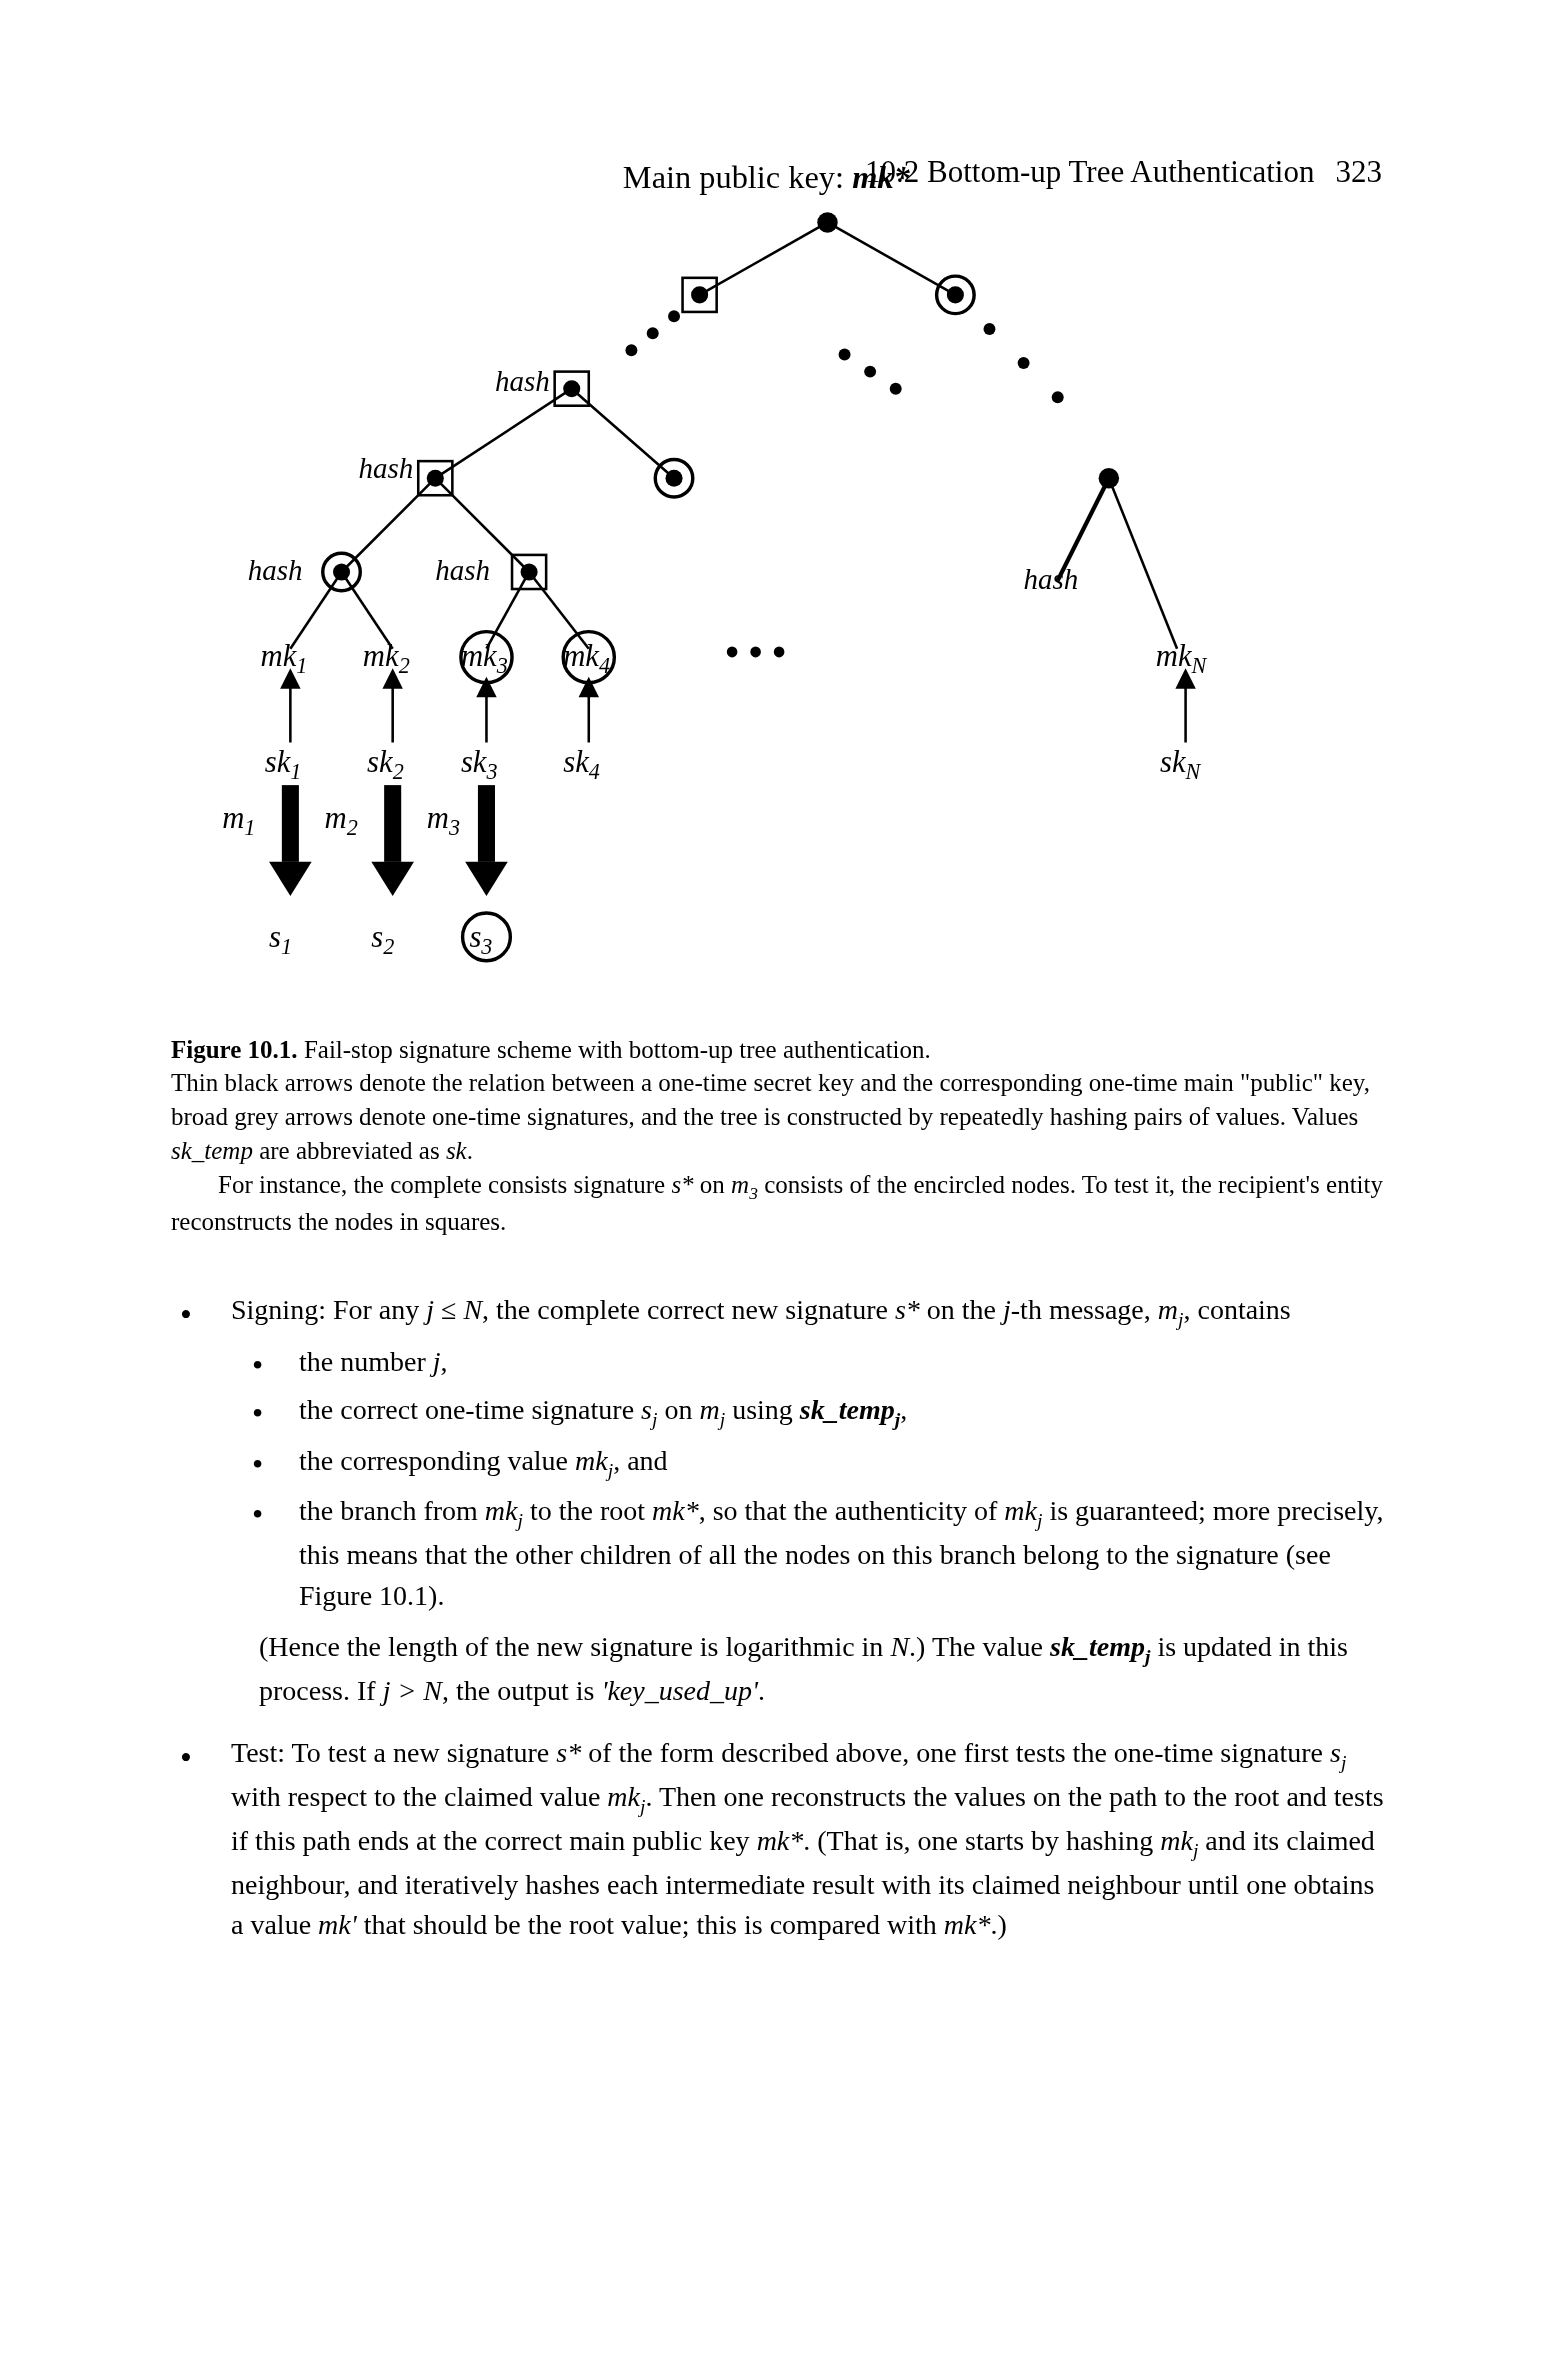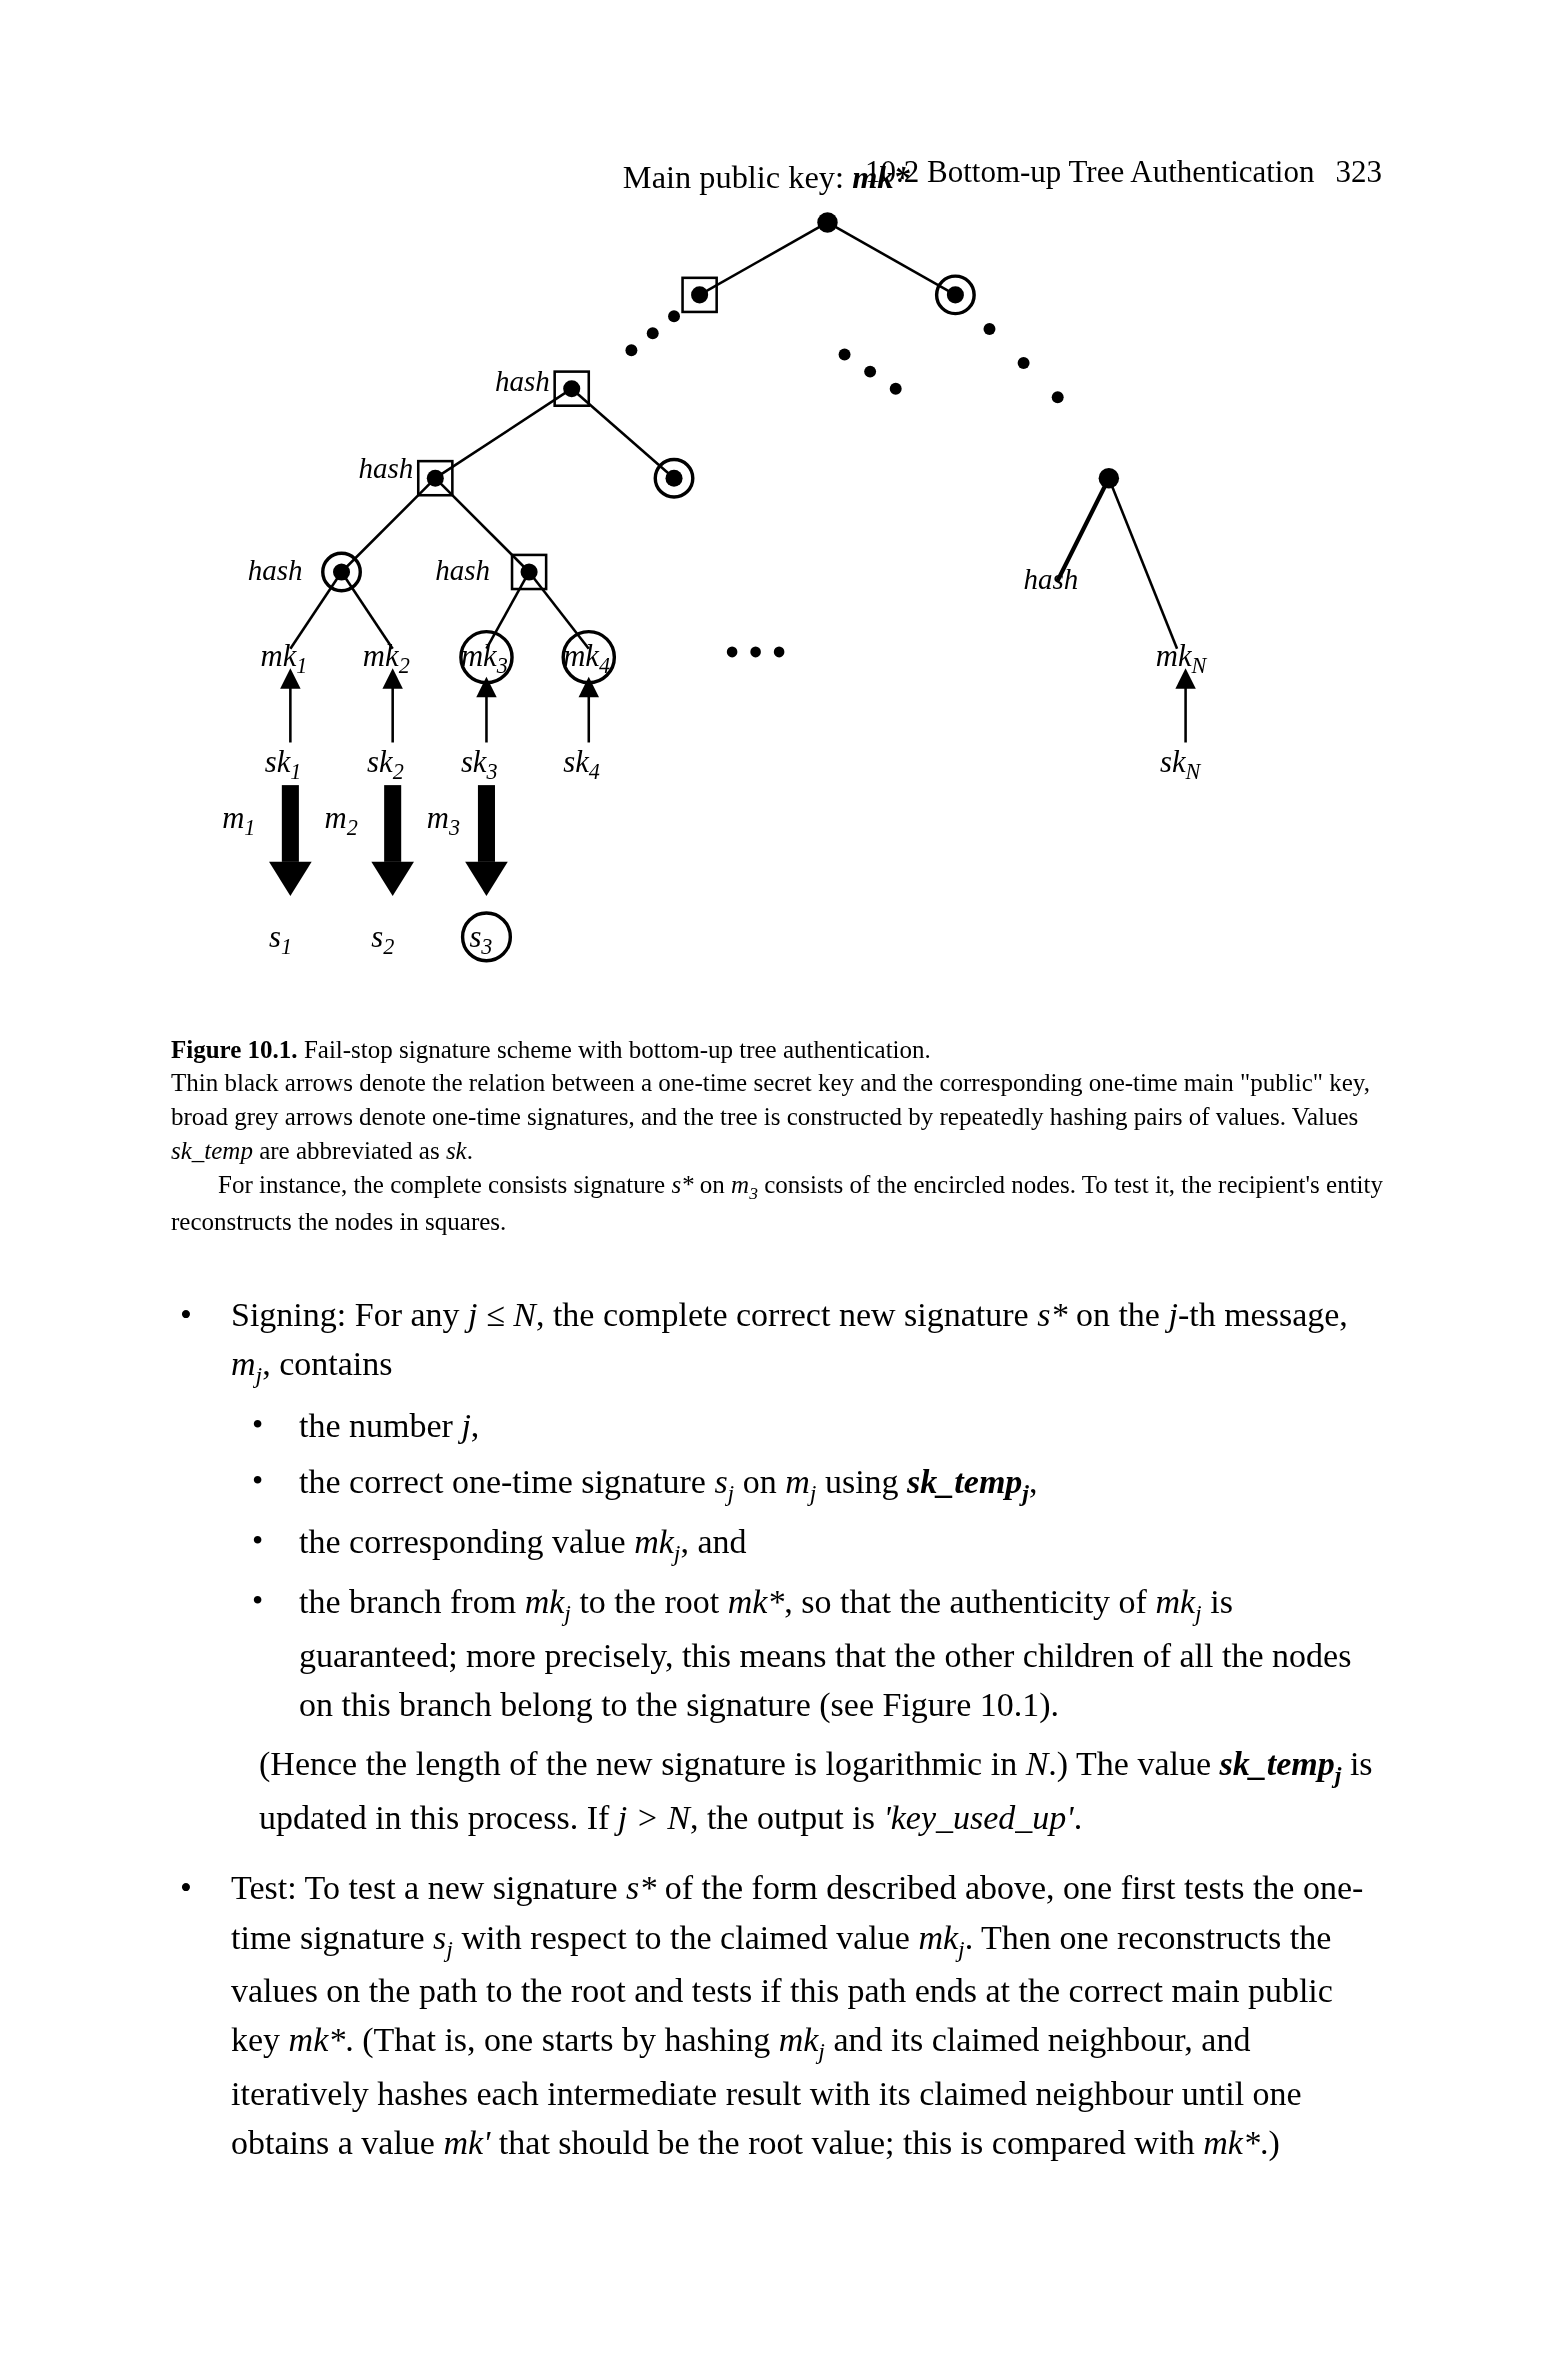--- a/index.html
+++ b/index.html
@@ -35,21 +35,21 @@
   .caption-block {
     margin-top: 25.6px;
     font-size: 25px;
     line-height: 1.35;
   }
   .caption-block .indent {
     text-indent: 47px;
   }
   .body-text {
     margin-top: 51px;
-    font-size: 34px;
+    font-size: 28px;
     line-height: 1.45;
   }
   ul.outer {
     list-style: none;
     padding-left: 60px;
     margin: 0;
   }
   ul.outer > li {
     position: relative;
     margin-bottom: 21.3px;

